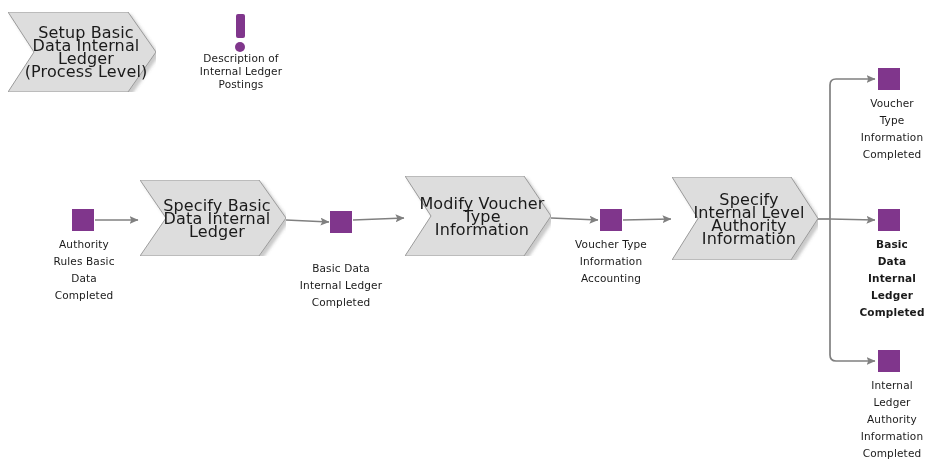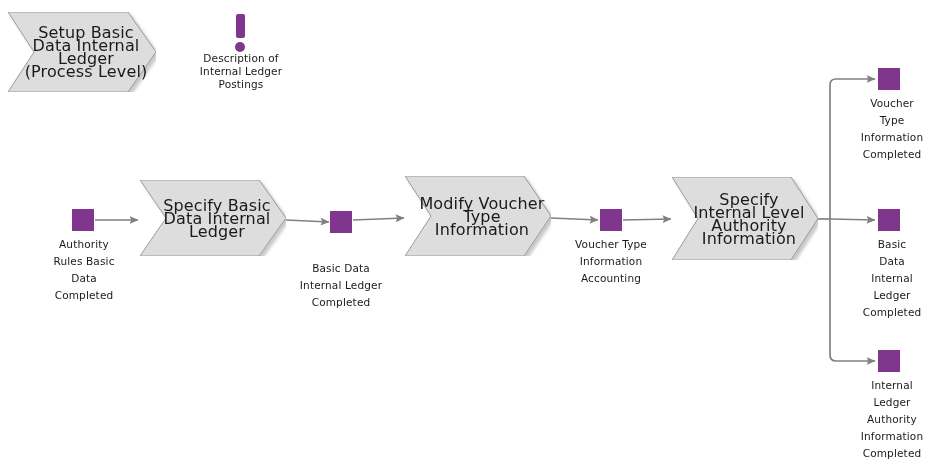--- a/index.html
+++ b/index.html
@@ -266,21 +266,21 @@
   </div>
   <div class="evt-label" style="left:853px; top:95px; width:78px;">Voucher
 Type
 Information
 Completed</div>
 
   <div class="evt" style="left:878px; top:209px;">
     <div class="shadow"></div>
     <div class="sq"></div>
   </div>
-  <div class="evt-label" style="left:853px; top:236px; width:78px;">Basic
+  <div class="evt-label" style="left:853px; top:236px; width:78px;font-weight:bold;">Basic
 Data
 Internal
 Ledger
 Completed</div>
 
   <div class="evt" style="left:878px; top:350px;">
     <div class="shadow"></div>
     <div class="sq"></div>
   </div>
   <div class="evt-label" style="left:853px; top:377px; width:78px;">Internal

